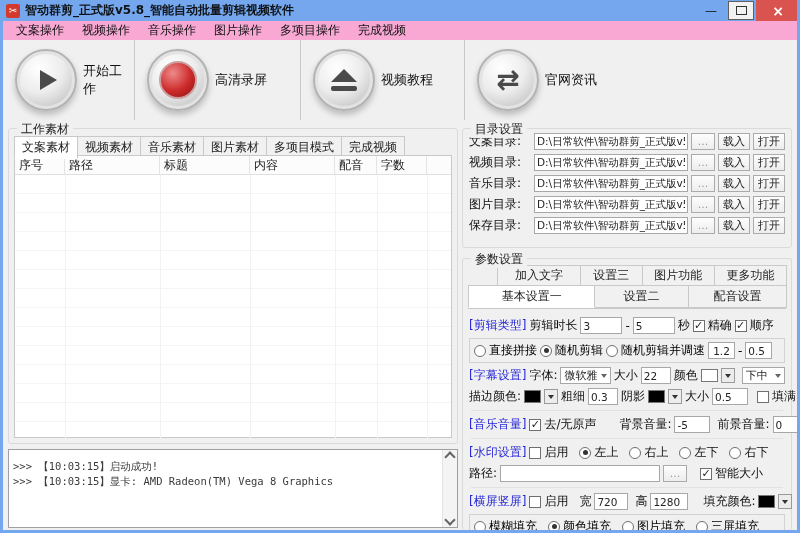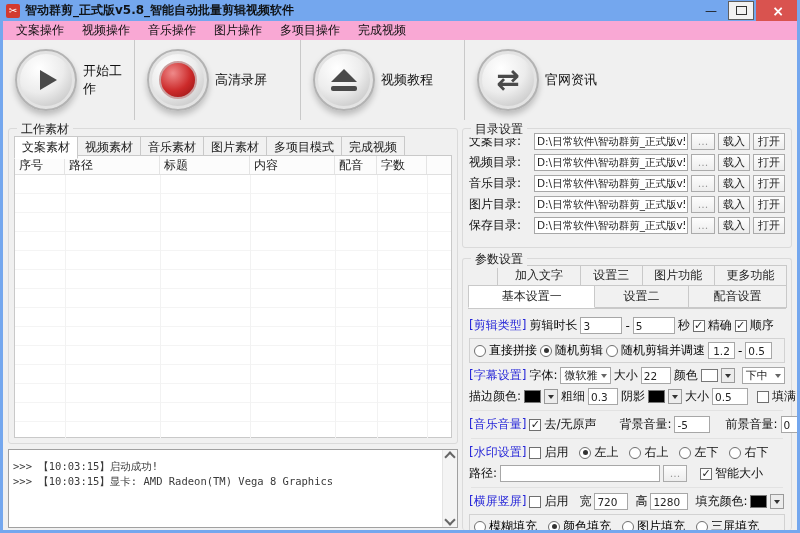--- a/index.html
+++ b/index.html
@@ -306,21 +306,21 @@
       </div>
 
       <div class="sepline"></div>
 
       <div class="prow">
         <span class="blue">[音乐音量]</span>
         <span class="cb">✓</span>
         <span>去/无原声</span>
         <span style="margin-left:20px">背景音量:</span>
         <input class="input" style="width: 36px;" value="-5">
-        <span style="margin-left:12px">前景音量:</span>
+        <span style="margin-left:4px">前景音量:</span>
         <input class="input" style="width: 36px;" value="0">
       </div>
 
       <div class="sepline"></div>
 
       <div class="prow">
         <span class="blue">[水印设置]</span>
         <span class="cb"></span>
         <span>启用</span>
         <span class="radio on" style="margin-left:8px"></span>
@@ -344,21 +344,21 @@
       <div class="sepline"></div>
 
       <div class="prow">
         <span class="blue">[横屏竖屏]</span>
         <span class="cb"></span>
         <span>启用</span>
         <span style="margin-left:8px">宽</span>
         <input class="input" style="width: 34px;" value="720">
         <span style="margin-left:4px">高</span>
         <input class="input" style="width: 38px;" value="1280">
-        <span style="margin-left:4px">填充颜色:</span>
+        <span style="margin-left:12px">填充颜色:</span>
         <span class="swatch black"></span>
         <span class="combo-arrow"></span>
       </div>
 
       <div class="subpanel">
         <span class="radio"></span>
         <span>模糊填充</span>
         <span class="radio on" style="margin-left:8px"></span>
         <span>颜色填充</span>
         <span class="radio" style="margin-left:8px"></span>

